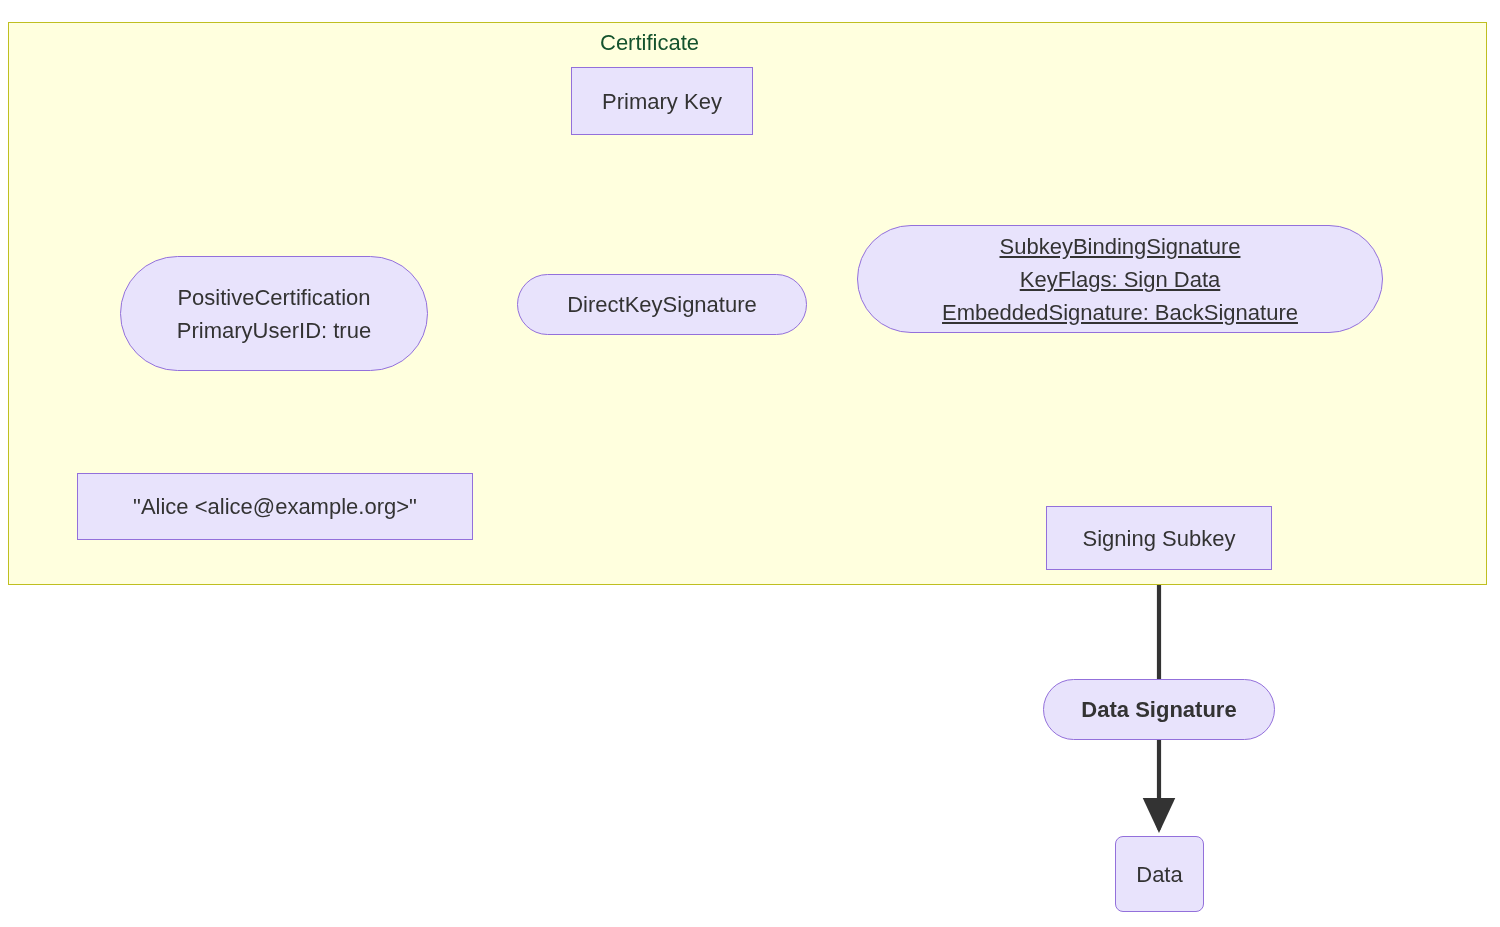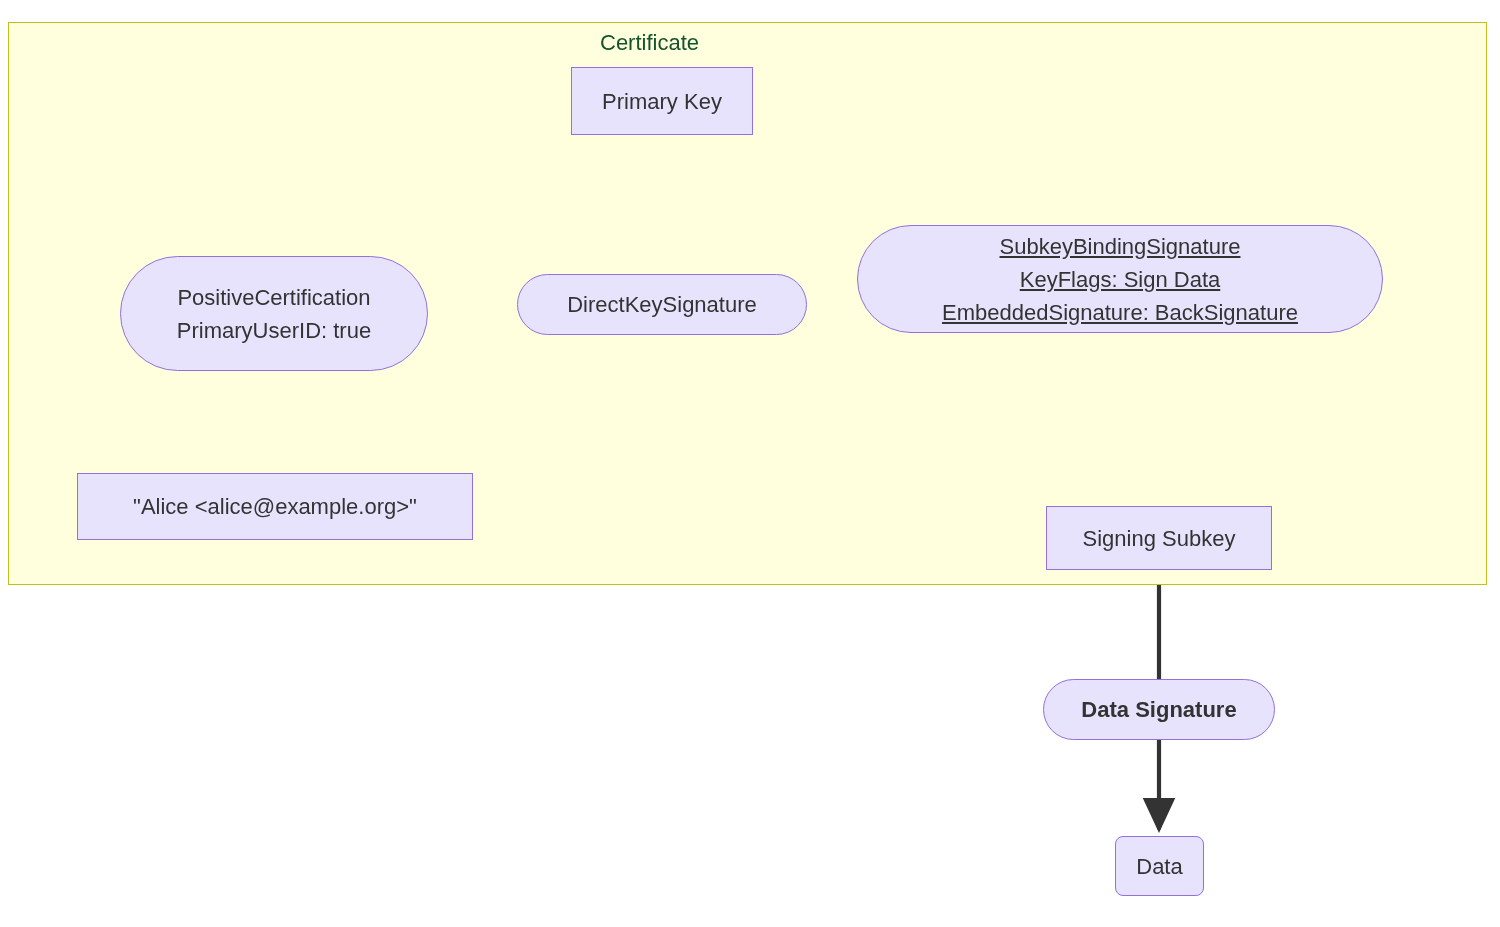--- a/index.html
+++ b/index.html
@@ -107,15 +107,15 @@
   <div class="node stadium" style="left:857px; top:225px; width:526px; height:108px;text-decoration:underline;">SubkeyBindingSignature
 KeyFlags: Sign Data
 EmbeddedSignature: BackSignature</div>
 
   <div class="node rect" style="left:77px; top:473px; width:396px; height:67px;">"Alice &lt;alice@example.org&gt;"</div>
 
   <div class="node rect" style="left:1046px; top:474px; width:226px; height:64px;margin-top:32px;">Signing Subkey</div>
 
   <div class="node stadium" style="left:1043px; top:679px; width:232px; height:61px;font-weight:bold;">Data Signature</div>
 
-  <div class="node round" style="left:1115px; top:836px; width:89px; height:60px;">Data</div>
+  <div class="node round" style="left:1115px; top:836px; width:89px; height:76px;">Data</div>
 
 </div>
 
 </body></html>

